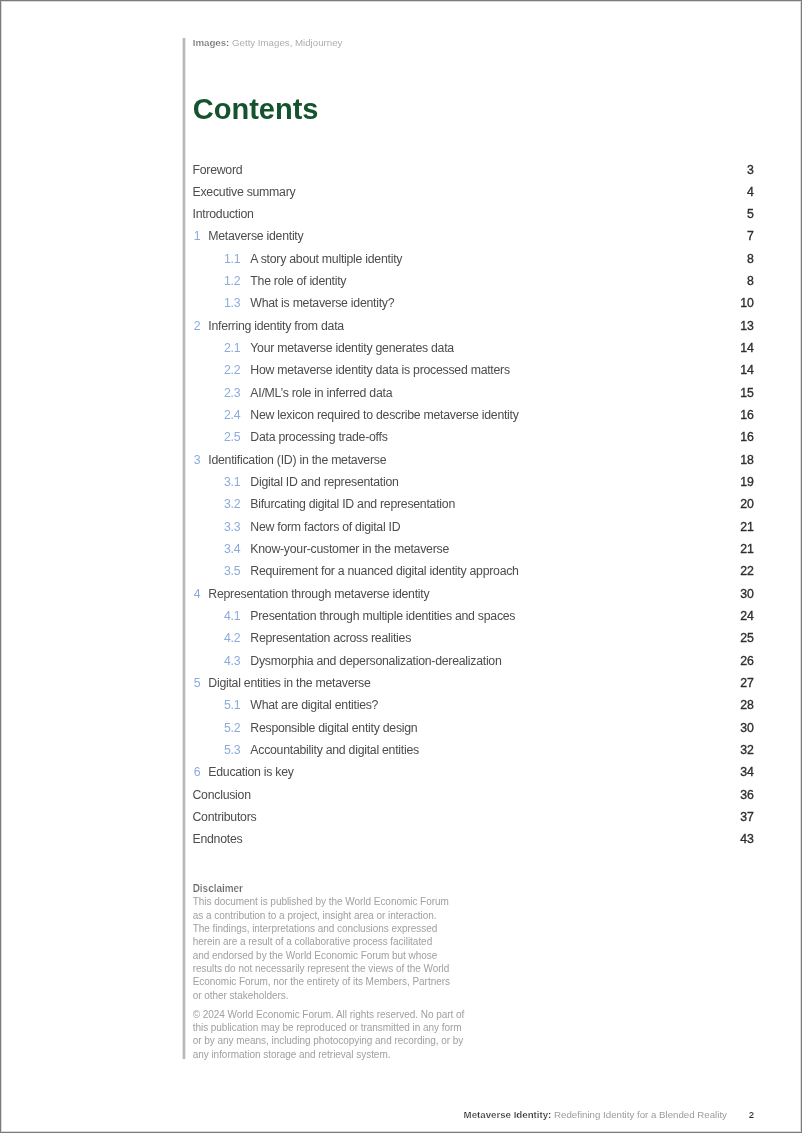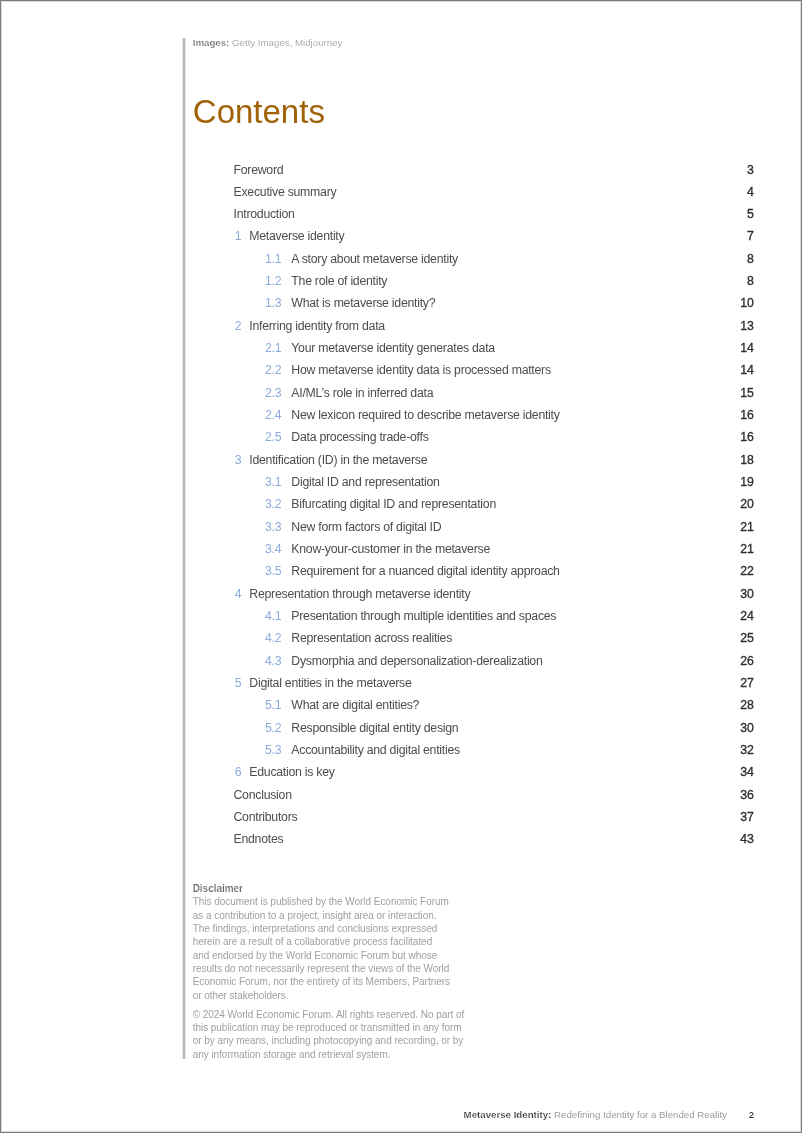--- a/index.html
+++ b/index.html
@@ -4,23 +4,23 @@
 <title>Contents</title>
 <style>
   html,body{margin:0;padding:0;background:#ffffff;}
   body{width:802px;height:1133px;overflow:hidden;font-family:"Liberation Sans",sans-serif;-webkit-font-smoothing:antialiased;}
   .page{position:absolute;left:0;top:0;width:802px;height:1133px;background:#fff;}
   .pageborder{position:absolute;left:0;top:0;width:802px;height:1133px;box-sizing:border-box;border:1px solid #7b7b7b;pointer-events:none;}
   .pageborder::after{content:"";position:absolute;left:0;top:0;right:0;bottom:0;box-shadow:inset 0 0 0 1px rgba(190,190,190,0.55);}
   .vrule{position:absolute;left:182px;top:38px;width:4px;height:1021px;background:linear-gradient(to right,rgba(188,188,188,0) 0%,rgba(188,188,188,0.55) 18%,rgba(184,184,184,1) 30%,rgba(184,184,184,1) 68%,rgba(188,188,188,0.5) 82%,rgba(188,188,188,0) 100%);}
   .credit{position:absolute;left:192.7px;top:36.9px;font-size:9.7px;color:#aeaeae;letter-spacing:0;white-space:nowrap;}
   .credit b{color:#686868;font-weight:bold;-webkit-text-stroke:0.2px #fff;}
-  .title{position:absolute;left:192.8px;top:92.8px;font-size:33px;color:#a16207;letter-spacing:0;font-weight:400;}
+  .title{position:absolute;left:192.8px;top:92.8px;font-size:29px;color:#14532d;letter-spacing:0;font-weight:700;}
   .toc{position:absolute;left:192.5px;top:162.5px;width:561px;}
-  .row{position:relative;height:22.33px;margin-left:41px;}
+  .row{position:relative;height:22.33px;}
   .row .num{position:absolute;left:0;top:0;color:#8cabdd;}
   .row .lab{position:absolute;top:0;color:#4d4d4d;}
   .row .pg{position:absolute;right:0;top:0;text-align:right;color:#2e2e2e;font-weight:normal;-webkit-text-stroke:0.33px #2e2e2e;}
   .l0 .lab{left:0;}
   .l1 .num{left:1.3px;}
   .l1 .lab{left:15.8px;}
   .l2 .num{left:31.4px;}
   .l2 .lab{left:57.8px;}
   .toc{font-size:12.3px;letter-spacing:-0.26px;}
   .disclaimer{position:absolute;left:192.7px;top:882.2px;width:300px;font-size:10px;letter-spacing:-0.04px;color:#a0a0a0;line-height:13.3px;white-space:nowrap;}
@@ -55,21 +55,21 @@
         <span class="lab">Introduction</span>
         <span class="pg">5</span>
       </div>
       <div class="row l1">
         <span class="num">1</span>
         <span class="lab">Metaverse identity</span>
         <span class="pg">7</span>
       </div>
       <div class="row l2">
         <span class="num">1.1</span>
-        <span class="lab">A story about metaverse identity</span>
+        <span class="lab">A story about multiple identity</span>
         <span class="pg">8</span>
       </div>
       <div class="row l2">
         <span class="num">1.2</span>
         <span class="lab">The role of identity</span>
         <span class="pg">8</span>
       </div>
       <div class="row l2">
         <span class="num">1.3</span>
         <span class="lab">What is metaverse identity?</span>

